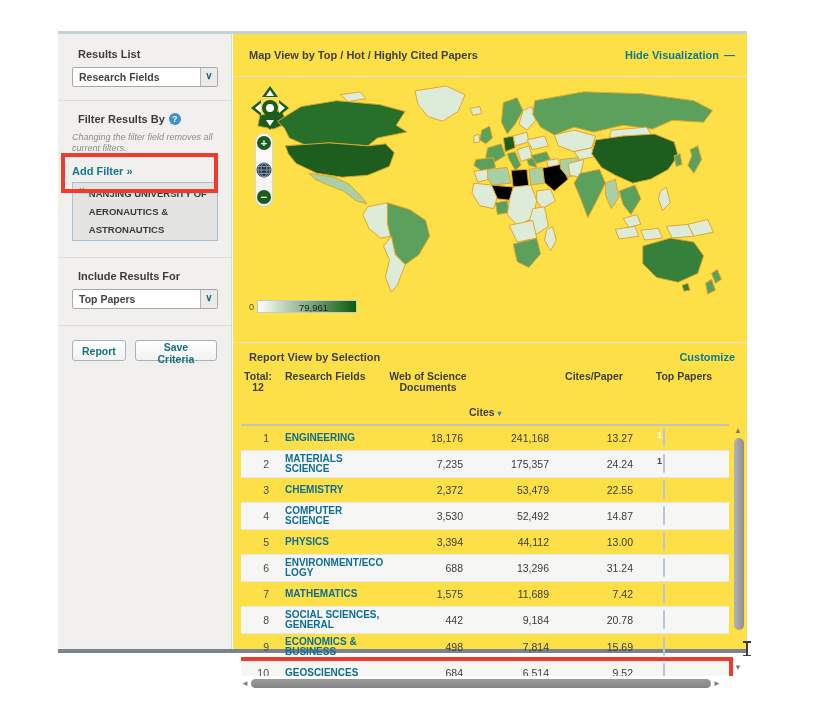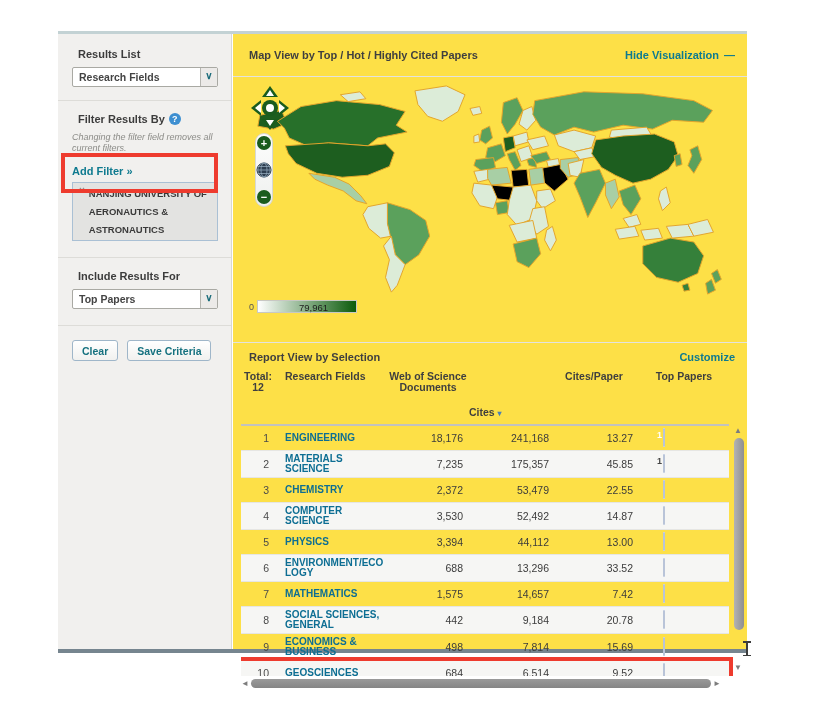--- a/index.html
+++ b/index.html
@@ -145,21 +145,21 @@
 
       <div class="sb-div" style="margin-top:16px;"></div>
       <div class="sb-heading">Include Results For</div>
       <div class="sel">
         <span>Top Papers</span>
         <span class="arrow">∨</span>
       </div>
 
       <div class="sb-div" style="margin-top:16px;"></div>
       <div class="btn-row">
-        <button class="btn">Clear</button>
+        <button class="btn">Report</button>
         <button class="btn">Save Criteria</button>
       </div>
     </div>
 
     <div class="main">
       <div class="map-header">
         <span class="map-title">Map View by Top / Hot / Highly Cited Papers</span>
         <span class="hide-link">
           <a class="teal-link">Hide Visualization</a><span class="teal-link hide-dash">—</span>
         </span>
@@ -357,21 +357,21 @@
         <span class="bar-label" style="color: rgb(255, 255, 255);">1</span>
       </span>
     </div>
   </div>
 
   <div class="t-grid t-row alt">
     <div class="c-rank">2</div>
     <div class="c-field">MATERIALS SCIENCE</div>
     <div class="c-num">7,235</div>
     <div class="c-num">175,357</div>
-    <div class="c-num">45.85</div>
+    <div class="c-num">24.24</div>
     <div class="c-bar">
       <span class="bar-track">
         <span class="bar-fill" style="width: 92%;"></span>
         <span class="bar-label" style="color: rgb(68, 68, 68);">1</span>
       </span>
     </div>
   </div>
 
   <div class="t-grid t-row">
     <div class="c-rank">3</div>
@@ -413,34 +413,34 @@
         <span class="bar-label"></span>
       </span>
     </div>
   </div>
 
   <div class="t-grid t-row alt">
     <div class="c-rank">6</div>
     <div class="c-field">ENVIRONMENT/ECOLOGY</div>
     <div class="c-num">688</div>
     <div class="c-num">13,296</div>
-    <div class="c-num">33.52</div>
+    <div class="c-num">31.24</div>
     <div class="c-bar">
       <span class="bar-track">
         <span class="bar-fill" style="width: 13%;"></span>
         <span class="bar-label"></span>
       </span>
     </div>
   </div>
 
   <div class="t-grid t-row">
     <div class="c-rank">7</div>
     <div class="c-field">MATHEMATICS</div>
     <div class="c-num">1,575</div>
-    <div class="c-num">14,657</div>
+    <div class="c-num">11,689</div>
     <div class="c-num">7.42</div>
     <div class="c-bar">
       <span class="bar-track">
         <span class="bar-fill" style="width: 24%;"></span>
         <span class="bar-label"></span>
       </span>
     </div>
   </div>
 
   <div class="t-grid t-row alt">

